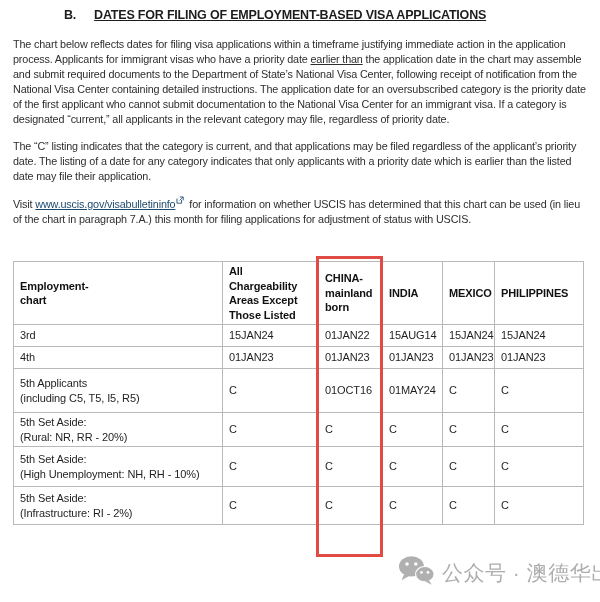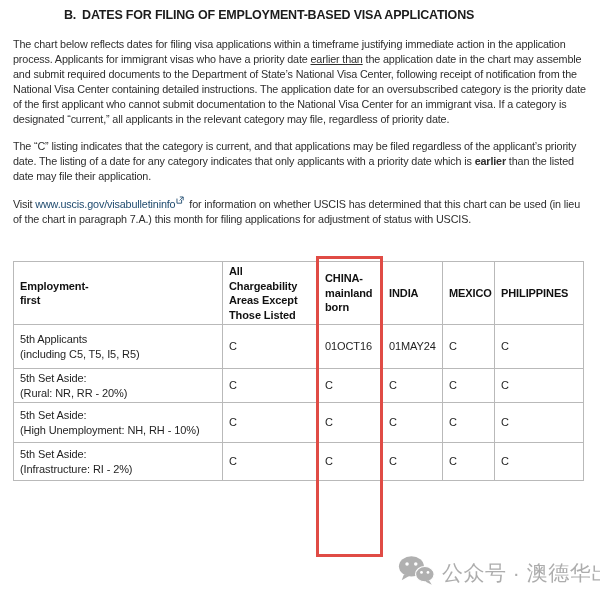--- a/index.html
+++ b/index.html
@@ -14,30 +14,30 @@
   .page{
     position:relative;width:600px;height:602px;background:#fff;
     font-family:"Liberation Sans",sans-serif;color:var(--text);overflow:hidden;
   }
   
   .heading{
     position:absolute;left:64px;top:8px;
     font-size:12.5px;font-weight:bold;letter-spacing:-0.2px;color:#1c1c1c;
     white-space:nowrap;
   }
-  .heading .hu{margin-left:6px}
+  .heading .hu{text-decoration:underline;margin-left:18px}
   
   .body-text{
     position:absolute;left:13px;top:37px;width:576px;
     font-size:10.8px;line-height:15px;letter-spacing:-0.15px;color:#2e2e2e;
   }
   .body-text p{margin:0 0 12px 0}
   .u{text-decoration:underline}
-  .bold{font-weight:bold}
-  .link{color:var(--link);cursor:pointer}
+  .bold{font-weight:normal}
+  .link{color:var(--link);text-decoration:underline;cursor:pointer}
   .extlink{color:var(--link)}
   .extlink svg{vertical-align:4px;margin:0 2px 0 1px}
   
   table.visa{
     position:absolute;left:13px;top:261px;width:570px;
     border-collapse:collapse;table-layout:fixed;
     font-size:11px;letter-spacing:-0.1px;color:#1f1f1f;
   }
   table.visa th,table.visa td{
     border:1px solid var(--border);
@@ -85,33 +85,49 @@
       <col style="width:209px">
         <col style="width:96px">
         <col style="width:64px">
       <col style="width:60px">
         <col style="width:52px">
         <col style="width:89px">
     </colgroup>
     <thead>
       <tr>
           <th>Employment-
-first</th>
+chart</th>
           <th>All Chargeability
 Areas Except
 Those Listed</th>
           <th>CHINA-
 mainland
 born</th>
           <th>INDIA</th>
           <th>MEXICO</th>
           <th>PHILIPPINES</th>
         </tr>
     </thead>
     <tbody>
+        <tr style="height: 22px;">
+          <td>3rd</td>
+          <td>15JAN24</td>
+          <td>01JAN22</td>
+          <td>15AUG14</td>
+          <td>15JAN24</td>
+          <td>15JAN24</td>
+        </tr>
+        <tr style="height: 22px;">
+          <td>4th</td>
+          <td>01JAN23</td>
+          <td>01JAN23</td>
+          <td>01JAN23</td>
+          <td>01JAN23</td>
+          <td>01JAN23</td>
+        </tr>
         <tr style="height: 44px;">
           <td>5th Applicants
 (including C5, T5, I5, R5)</td>
           <td>C</td>
           <td>01OCT16</td>
           <td>01MAY24</td>
           <td>C</td>
           <td>C</td>
         </tr>
         <tr style="height: 31px;">

